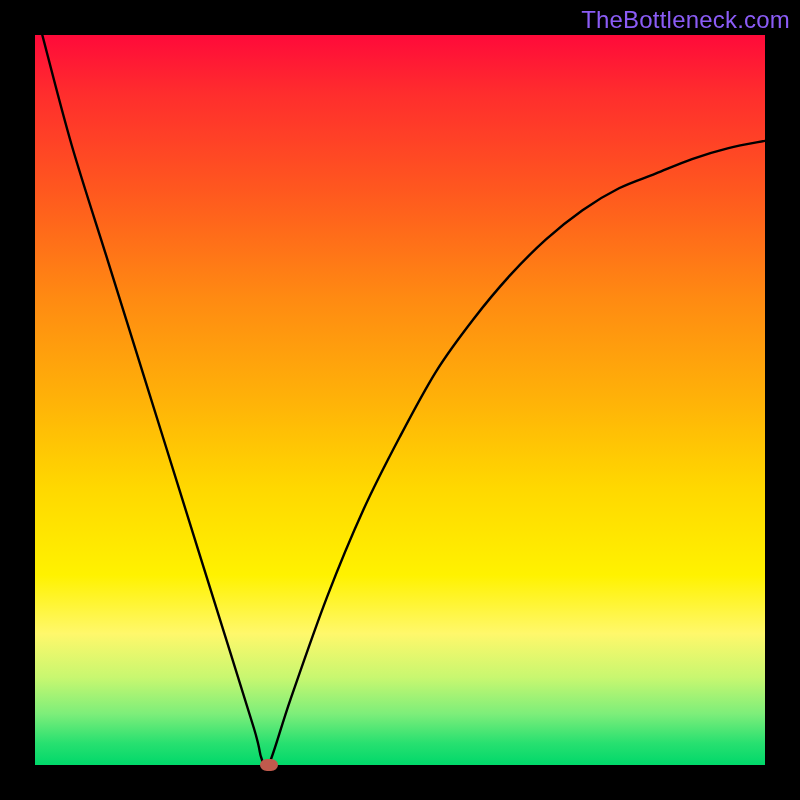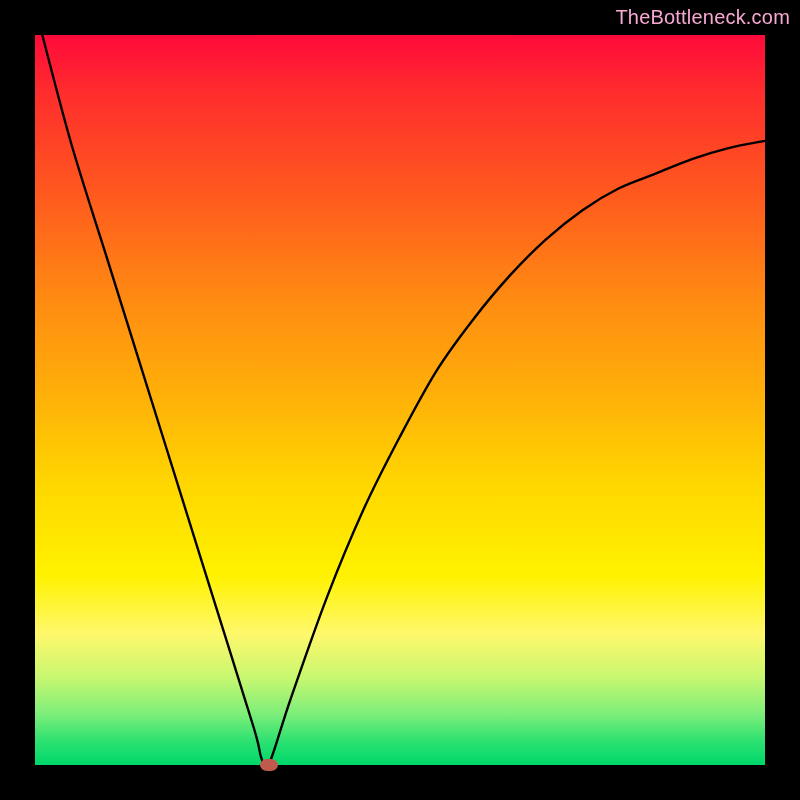--- a/index.html
+++ b/index.html
@@ -35,22 +35,22 @@
       #c8f770 88%,
       #7dee7a 93%,
       #28e070 97%,
       #00d86a 100%
     );
   }
   .watermark {
     position: absolute;
     top: 6px;
     right: 10px;
-    color: #f9a8d4;
-    font-size: 20px;
+    color: #8b5cf6;
+    font-size: 24px;
     font-weight: 400;
     letter-spacing: 0.2px;
     user-select: none;
   }
   svg.curve {
     position: absolute;
     left: 0;
     top: 0;
     width: 730px;
     height: 730px;

